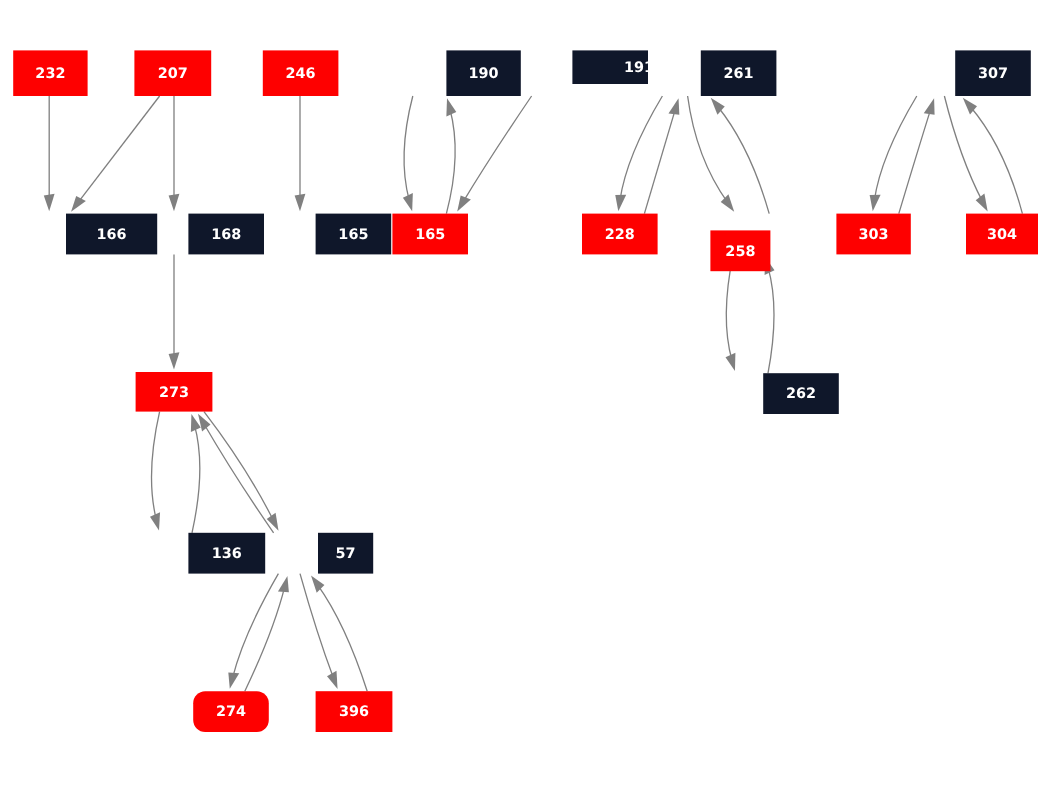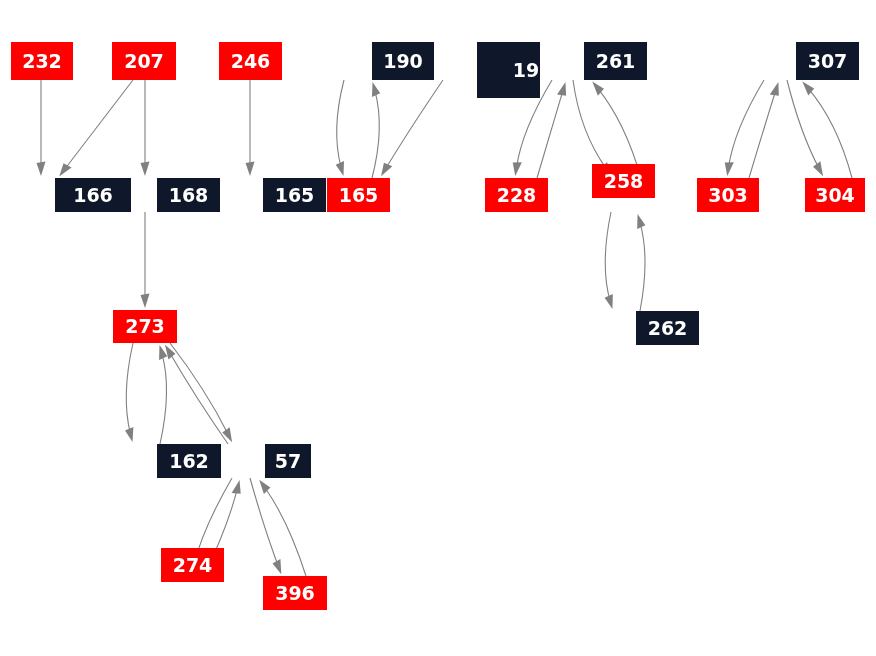--- a/index.html
+++ b/index.html
@@ -23,21 +23,21 @@
     top: 0;
     width: 876px;
     height: 656px;
   }
   .node {
     position: absolute;
     display: flex;
     align-items: center;
     justify-content: center;
     color: #ffffff;
-    font-size: 19px;
+    font-size: 12px;
     font-weight: bold;
     font-family: "DejaVu Sans", "Liberation Sans", sans-serif;
     letter-spacing: 0px;
     line-height: 1;
     box-sizing: border-box;
     z-index: 5;
     user-select: none;
   }
   .node-red { background: #fe0000; }
   .node-blue { background: #0f172a; margin-left: 44px; }
@@ -167,21 +167,21 @@
       </div>
       <div class="node node-red" style="left: 112px; top: 42px; width: 64px; height: 38px;">
         <span>207</span>
       </div>
       <div class="node node-red" style="left: 219px; top: 42px; width: 63px; height: 38px;">
         <span>246</span>
       </div>
       <div class="node node-blue" style="left: 328px; top: 42px; width: 62px; height: 38px;">
         <span>190</span>
       </div>
-      <div class="node node-blue" style="left: 433px; top: 42px; width: 63px; height: 56px; padding-left: 48px;">
+      <div class="node node-blue" style="left: 433px; top: 42px; width: 63px; height: 28px; padding-left: 48px;">
         <span>191</span>
       </div>
       <div class="node node-blue" style="left: 540px; top: 42px; width: 63px; height: 38px;">
         <span>261</span>
       </div>
       <div class="node node-blue" style="left: 752px; top: 42px; width: 63px; height: 38px;">
         <span>307</span>
       </div>
       <div class="node node-blue" style="left: 11px; top: 178px; width: 76px; height: 34px;">
         <span>166</span>
@@ -191,41 +191,41 @@
       </div>
       <div class="node node-blue" style="left: 219px; top: 178px; width: 63px; height: 34px;">
         <span>165</span>
       </div>
       <div class="node node-red" style="left: 327px; top: 178px; width: 63px; height: 34px;">
         <span>165</span>
       </div>
       <div class="node node-red" style="left: 485px; top: 178px; width: 63px; height: 34px;">
         <span>228</span>
       </div>
-      <div class="node node-red" style="left: 592px; top: 164px; width: 63px; height: 34px;">
+      <div class="node node-red" style="left: 592px; top: 192px; width: 50px; height: 34px;">
         <span>258</span>
       </div>
       <div class="node node-red" style="left: 697px; top: 178px; width: 62px; height: 34px;">
         <span>303</span>
       </div>
       <div class="node node-red" style="left: 805px; top: 178px; width: 60px; height: 34px;">
         <span>304</span>
       </div>
       <div class="node node-blue" style="left: 592px; top: 311px; width: 63px; height: 34px;">
         <span>262</span>
       </div>
       <div class="node node-red" style="left: 113px; top: 310px; width: 64px; height: 33px;">
         <span>273</span>
       </div>
       <div class="node node-blue" style="left: 113px; top: 444px; width: 64px; height: 34px;">
-        <span>162</span>
+        <span>136</span>
       </div>
       <div class="node node-blue" style="left: 221px; top: 444px; width: 46px; height: 34px;">
         <span>57</span>
       </div>
-      <div class="node node-red" style="left: 161px; top: 548px; width: 63px; height: 34px;">
+      <div class="node node-red" style="left: 161px; top: 576px; width: 63px; height: 34px; border-radius: 10px;">
         <span>274</span>
       </div>
       <div class="node node-red" style="left: 263px; top: 576px; width: 64px; height: 34px;">
         <span>396</span>
       </div>
     </div>
 </div>
 
 </body></html>

